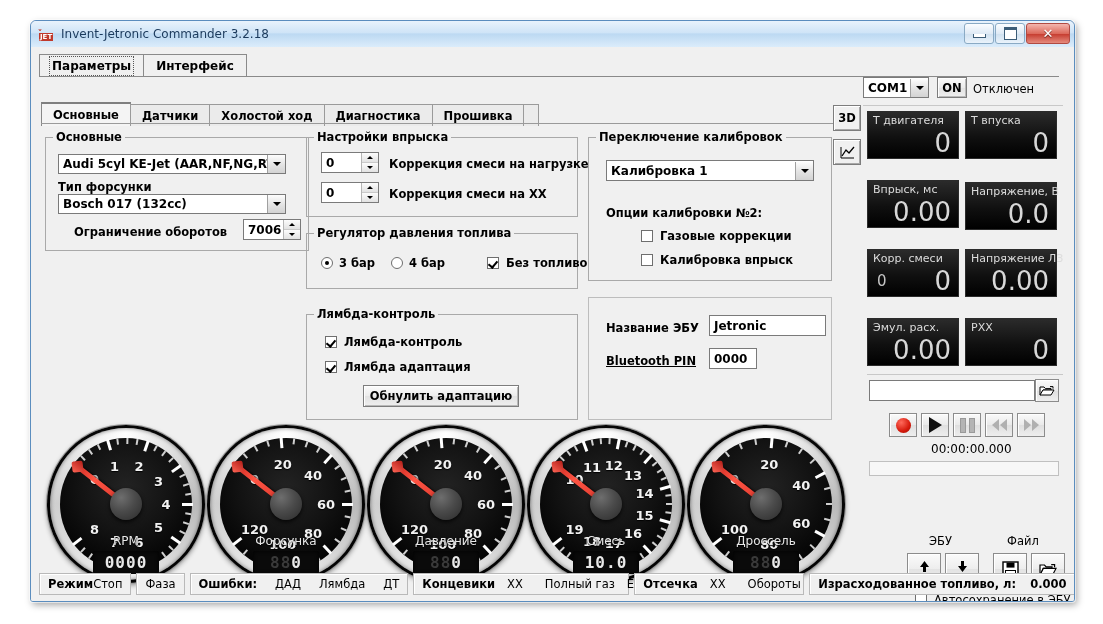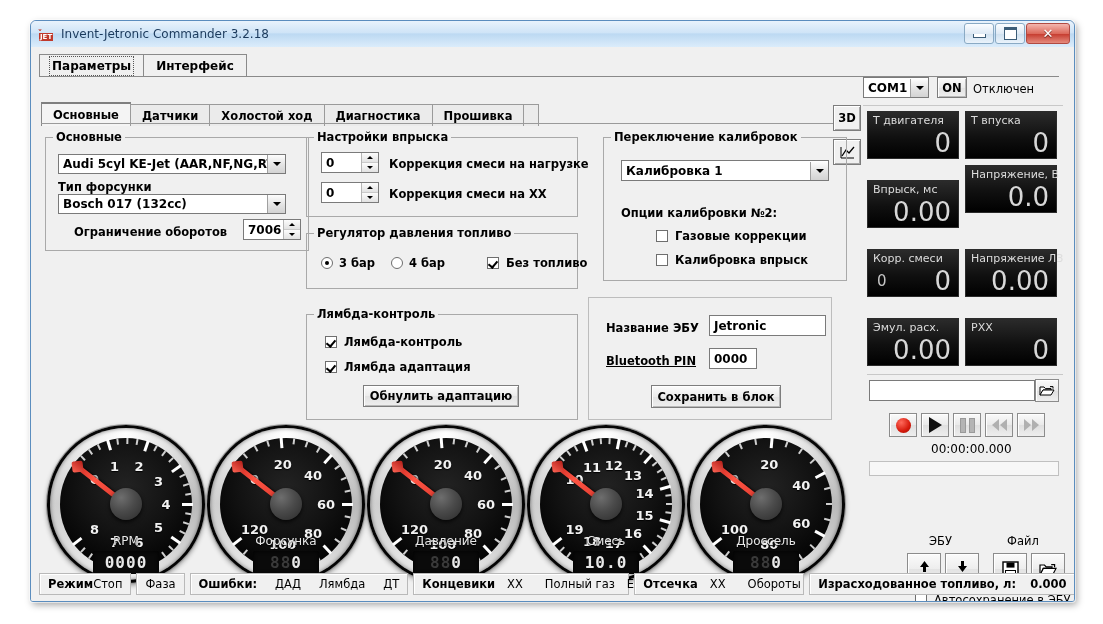--- a/index.html
+++ b/index.html
@@ -294,21 +294,21 @@
             </span>
           <span class="sb">
               <i class="tri-dn-s"></i>
             </span>
         </span>
       </div>
       <div class="lab" style="left:82px;top:49px;">Коррекция смеси на ХХ</div>
     </div>
 
     <div class="grp" style="left:275px;top:186px;width:270px;height:54px;">
-      <span class="cap">Регулятор давления топливо</span>
+      <span class="cap">Регулятор давления топлива</span>
       <div class="radrow" style="left:14px;top:22px;">
         <span class="rad on"></span>
         <span class="txt">3 бар</span>
       </div>
       <div class="radrow" style="left:84px;top:22px;">
         <span class="rad"></span>
         <span class="txt">4 бар</span>
       </div>
       <div class="chkrow" style="left:180px;top:22px;">
         <span class="chk on"></span>
@@ -324,21 +324,21 @@
       </div>
       <div class="chkrow" style="left:18px;top:45px;">
         <span class="chk on"></span>
         <span class="txt">Лямбда адаптация</span>
       </div>
       <div class="btn" style="left:56px;top:70px;width:156px;height:22px;">
         <span>Обнулить адаптацию</span>
       </div>
     </div>
 
-    <div class="grp" style="left:572px;top:90px;width:242px;height:142px;">
+    <div class="grp" style="left:557px;top:90px;width:242px;height:142px;">
       <span class="cap">Переключение калибровок</span>
       <div class="combo" style="left:17px;top:22px;width:208px;height:21px;">
         <span class="ctext">Калибровка 1</span>
         <span class="carrow">
             <i class="tri-down"></i>
           </span>
       </div>
       <div class="lab" style="left:17px;top:68px;">Опции калибровки №2:</div>
       <div class="chkrow" style="left:52px;top:91px;">
         <span class="chk"></span>
@@ -352,38 +352,35 @@
 
     <div class="grp" style="left:557px;top:250px;width:242px;height:121px;border-color:#bdbdbd;">
       <div class="lab" style="left:17px;top:23px;">Название ЭБУ</div>
       <div class="txtbox" style="left:120px;top:17px;width:117px;height:21px;">
         <span>Jetronic</span>
       </div>
       <div class="lab" style="left:17px;top:56px;text-decoration:underline;">Bluetooth PIN</div>
       <div class="txtbox" style="left:120px;top:50px;width:48px;height:21px;">
         <span>0000</span>
       </div>
-      <div class="btn" style="left:62px;top:87px;width:130px;height:23px;">
-        <span>Сохранить в блок</span>
-      </div>
     </div>
 
     <div class="tile" style="left:836px;top:64px;">
       <span class="tl">Т двигателя</span>
       <span class="tv">0</span>
     </div>
     <div class="tile" style="left:934px;top:64px;">
       <span class="tl">Т впуска</span>
       <span class="tv">0</span>
     </div>
     <div class="tile" style="left:836px;top:133px;">
       <span class="tl">Впрыск, мс</span>
       <span class="tv">0.00</span>
     </div>
-    <div class="tile" style="left:934px;top:118px;">
+    <div class="tile" style="left:934px;top:135px;">
       <span class="tl">Напряжение, В</span>
       <span class="tv">0.0</span>
     </div>
     <div class="tile" style="left:836px;top:202px;">
       <span class="tl">Корр. смеси</span>
       <span class="tv2">0</span>
       <span class="tv">0</span>
     </div>
     <div class="tile" style="left:934px;top:202px;">
       <span class="tl">Напряжение ЛЗ</span>

